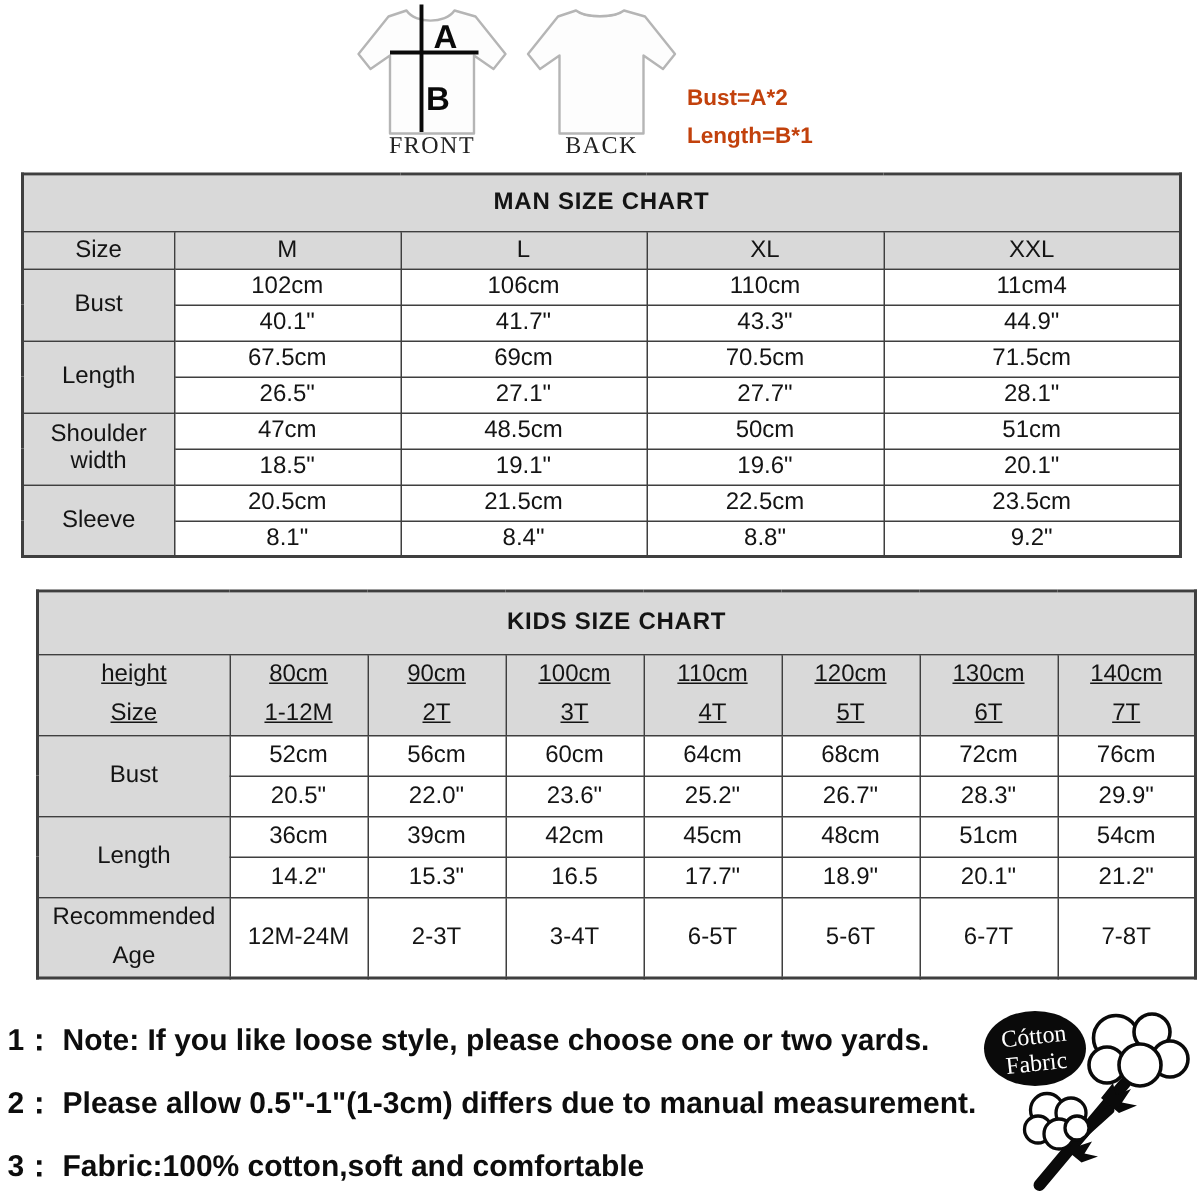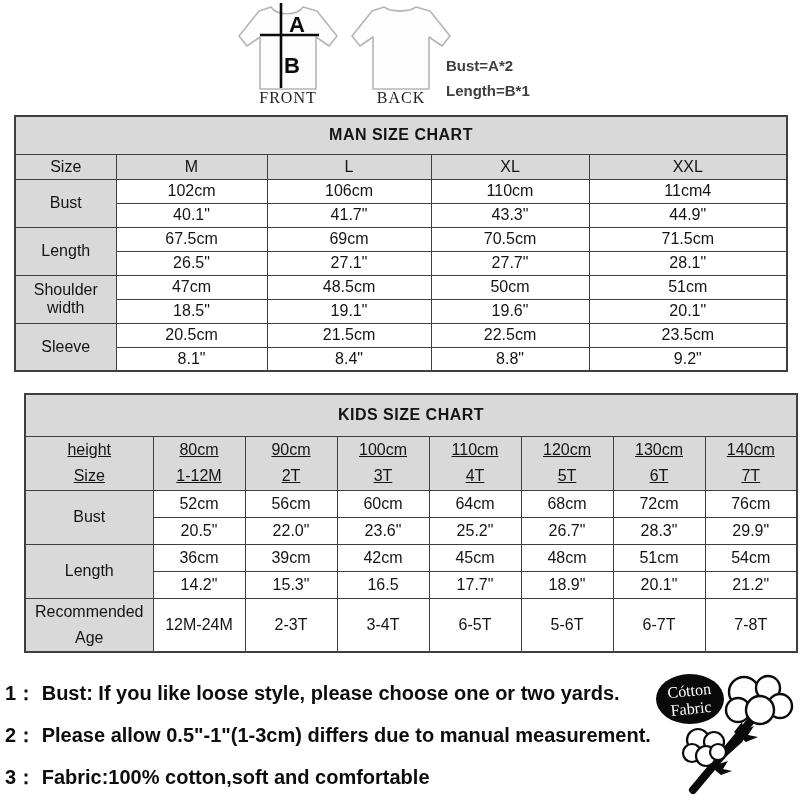--- a/index.html
+++ b/index.html
@@ -8,21 +8,21 @@
   .stage { position:absolute; top:0; left:0; width:800px; height:800px; background:#fff; overflow:hidden; }
 
   
   .shirt-svg { position:absolute; top:2px; width:110px; height:90px; }
   .front-shirt { left:233px; }
   .back-shirt  { left:346px; }
   .shirt-caption { position:absolute; top:89px; width:110px; text-align:center;
     font-family:"Liberation Serif", serif; font-size:16px; letter-spacing:1px; color:#222; }
   .front-caption { left:233px; }
   .back-caption  { left:346px; }
-  .formulas { position:absolute; left:446px; top:53px; font-size:15px; font-weight:700; color:#404040; }
+  .formulas { position:absolute; left:458px; top:53px; font-size:15px; font-weight:700; color:#c2410c; }
   .formulas div { line-height:25px; }
 
   
   table.size-table { position:absolute; border-collapse:collapse; table-layout:fixed;
     background:#fff; border:2px solid #3f3f3f; }
   table.size-table td { border:1px solid #3f3f3f; text-align:center; vertical-align:middle;
     font-size:16px; color:#141414; padding:0; overflow:hidden; }
   td.gray { background:#d9d9d9; }
   td.chart-title { color:#fe0000; font-weight:700; font-size:17px; letter-spacing:.5px; }
   .man-table  { left:14px; top:115px; width:772px; }
@@ -242,21 +242,21 @@
       <td>5-6T</td>
       <td>6-7T</td>
       <td>7-8T</td>
     </tr>
   </tbody>
     </table>
 
   <div class="notes">
     <div class="note-line">
       <span class="note-num">1：</span>
-      <span>Bust: If you like loose style, please choose one or two yards.</span>
+      <span>Note: If you like loose style, please choose one or two yards.</span>
     </div>
     <div class="note-line">
       <span class="note-num">2：</span>
       <span>Please allow 0.5"-1"(1-3cm) differs due to manual measurement.</span>
     </div>
     <div class="note-line">
       <span class="note-num">3：</span>
       <span>Fabric:100% cotton,soft and comfortable</span>
     </div>
   </div>

